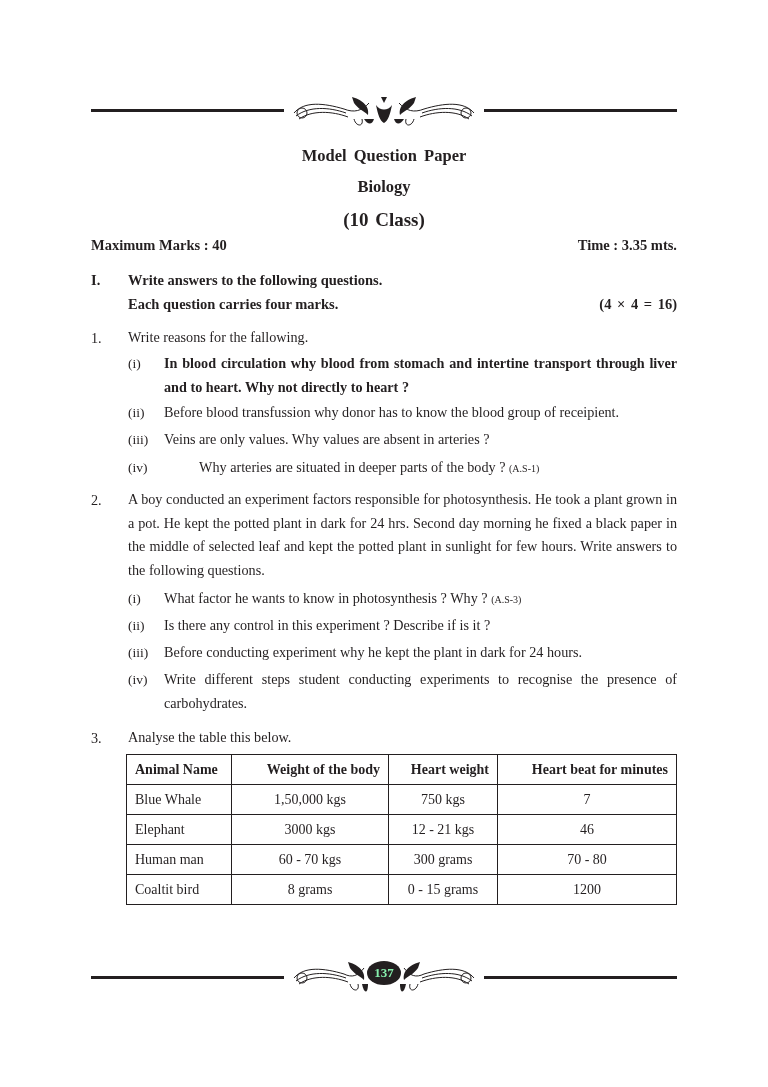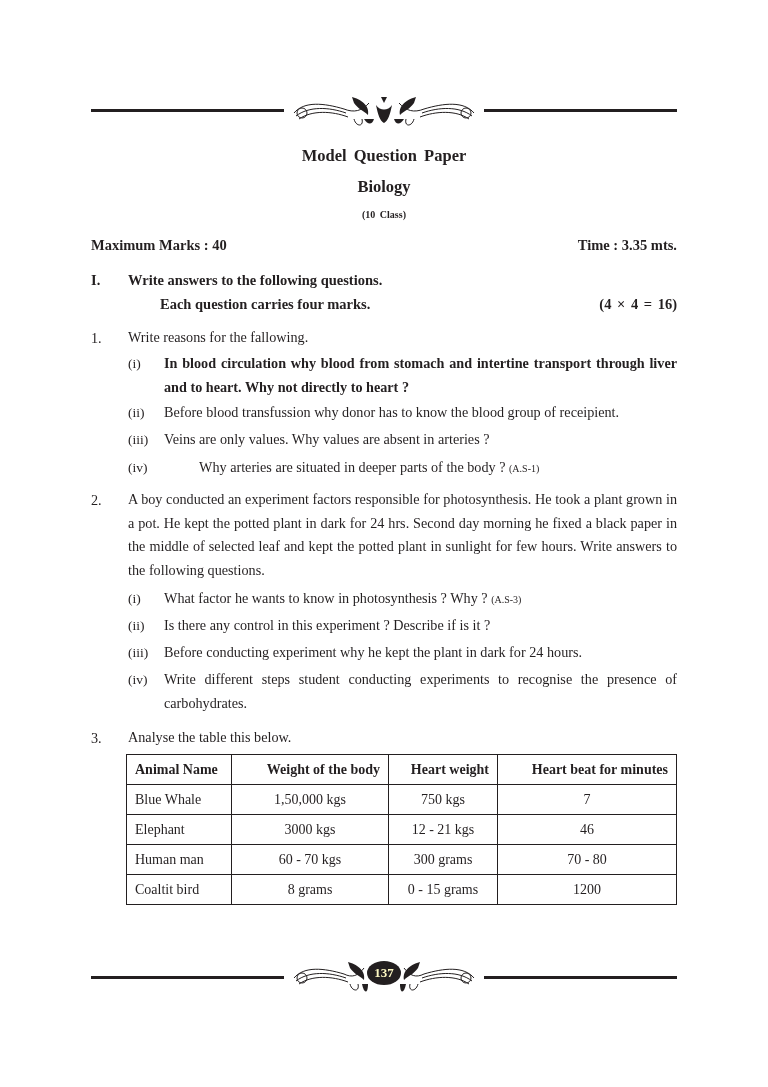--- a/index.html
+++ b/index.html
@@ -13,21 +13,21 @@
   .small { font-size: 10px; }
   .num { position: absolute; left: 91px; font-size: 14.2px; }
   .roman { position: absolute; left: 128px; font-size: 13.5px; }
   .body { position: absolute; left: 128px; width: 549px; font-size: 14.2px; line-height: 23.5px; text-align: justify; }
   .sub { position: absolute; left: 164px; width: 513px; font-size: 14.2px; line-height: 23.5px; text-align: justify; }
   table.data { position: absolute; left: 126px; top: 754px; width: 551px; border-collapse: collapse; font-size: 14px; }
   table.data th, table.data td { border: 1.4px solid #231f20; height: 29px; padding: 0 8px; margin-top: 28px; }
   table.data th { font-weight: bold; text-align: right; }
   table.data td { text-align: center; }
   table.data td.left, table.data th.left { text-align: left; }
-  .pgnum { position: absolute; left: 367px; top: 961px; width: 34px; height: 24px; border-radius: 50%; background: #231f20; color: #fef9c3; font-weight: bold; font-size: 13px; text-align: center; line-height: 24px; }
+  .pgnum { position: absolute; left: 367px; top: 961px; width: 34px; height: 24px; border-radius: 50%; background: #231f20; color: #86efac; font-weight: bold; font-size: 13px; text-align: center; line-height: 24px; }
 </style>
 </head>
 <body>
 
 <div class="rule" style="top:109px;"></div>
 <div class="orn" style="top:91px;">
   <svg viewBox="0 0 200 40" xmlns="http://www.w3.org/2000/svg">
     <g fill="none" stroke="#231f20" stroke-width="1">
       <path d="M10 22 C20 10, 40 12, 60 18 C70 22, 78 20, 85 12"></path>
       <path d="M12 25 C25 15, 45 16, 62 22"></path>
@@ -46,28 +46,28 @@
       <path d="M92 14 C96 20, 104 20, 108 14 C106 24, 104 30, 100 32 C96 30, 94 24, 92 14 Z"></path>
       <path d="M97 6 L100 12 L103 6 Z"></path>
       <path d="M80 28 C84 34, 88 34, 90 28 Z"></path>
       <path d="M120 28 C116 34, 112 34, 110 28 Z"></path>
     </g>
   </svg>
 </div>
 
 <div class="title" style="top:146px;font-size:16.5px;word-spacing:3px;">Model Question Paper</div>
 <div class="title" style="top:177px;font-size:16.5px;">Biology</div>
-<div class="title" style="top:209px;font-size:10px;word-spacing:2px;">(10 Class)</div>
+<div class="title" style="top:209px;font-size:19px;word-spacing:2px;">(10 Class)</div>
 
 <div class="abs bold" style="left:91px;top:237px;font-size:14.5px;">Maximum Marks : 40</div>
 <div class="abs bold" style="right:91px;top:237px;font-size:14.5px;">Time : 3.35 mts.</div>
 
 <div class="abs bold" style="left:91px;top:272px;font-size:14.5px;">I.</div>
 <div class="abs bold" style="left:128px;top:272px;font-size:14.5px;">Write answers to the following questions.</div>
-<div class="abs bold" style="left:128px;top:296px;font-size:14.5px;margin-left:32px;">Each question carries four marks.</div>
+<div class="abs bold" style="left:128px;top:296px;font-size:14.5px;">Each question carries four marks.</div>
 <div class="abs bold" style="right:91px;top:296px;font-size:14.5px;word-spacing:2px;">(4 × 4 = 16)</div>
 
 <div class="num" style="top:330px;">1.</div>
 <div class="body" style="top:326px;">Write reasons for the fallowing.</div>
 
 <div class="roman" style="top:356px;">(i)</div>
 <div class="sub" style="top:352px;font-weight:bold;">In blood circulation why blood from stomach and intertine transport through liver and to heart.  Why not directly to heart ?</div>
 
 <div class="roman" style="top:405px;">(ii)</div>
 <div class="sub" style="top:401px;">Before blood transfussion why donor has to know the blood group of receipient.</div>

